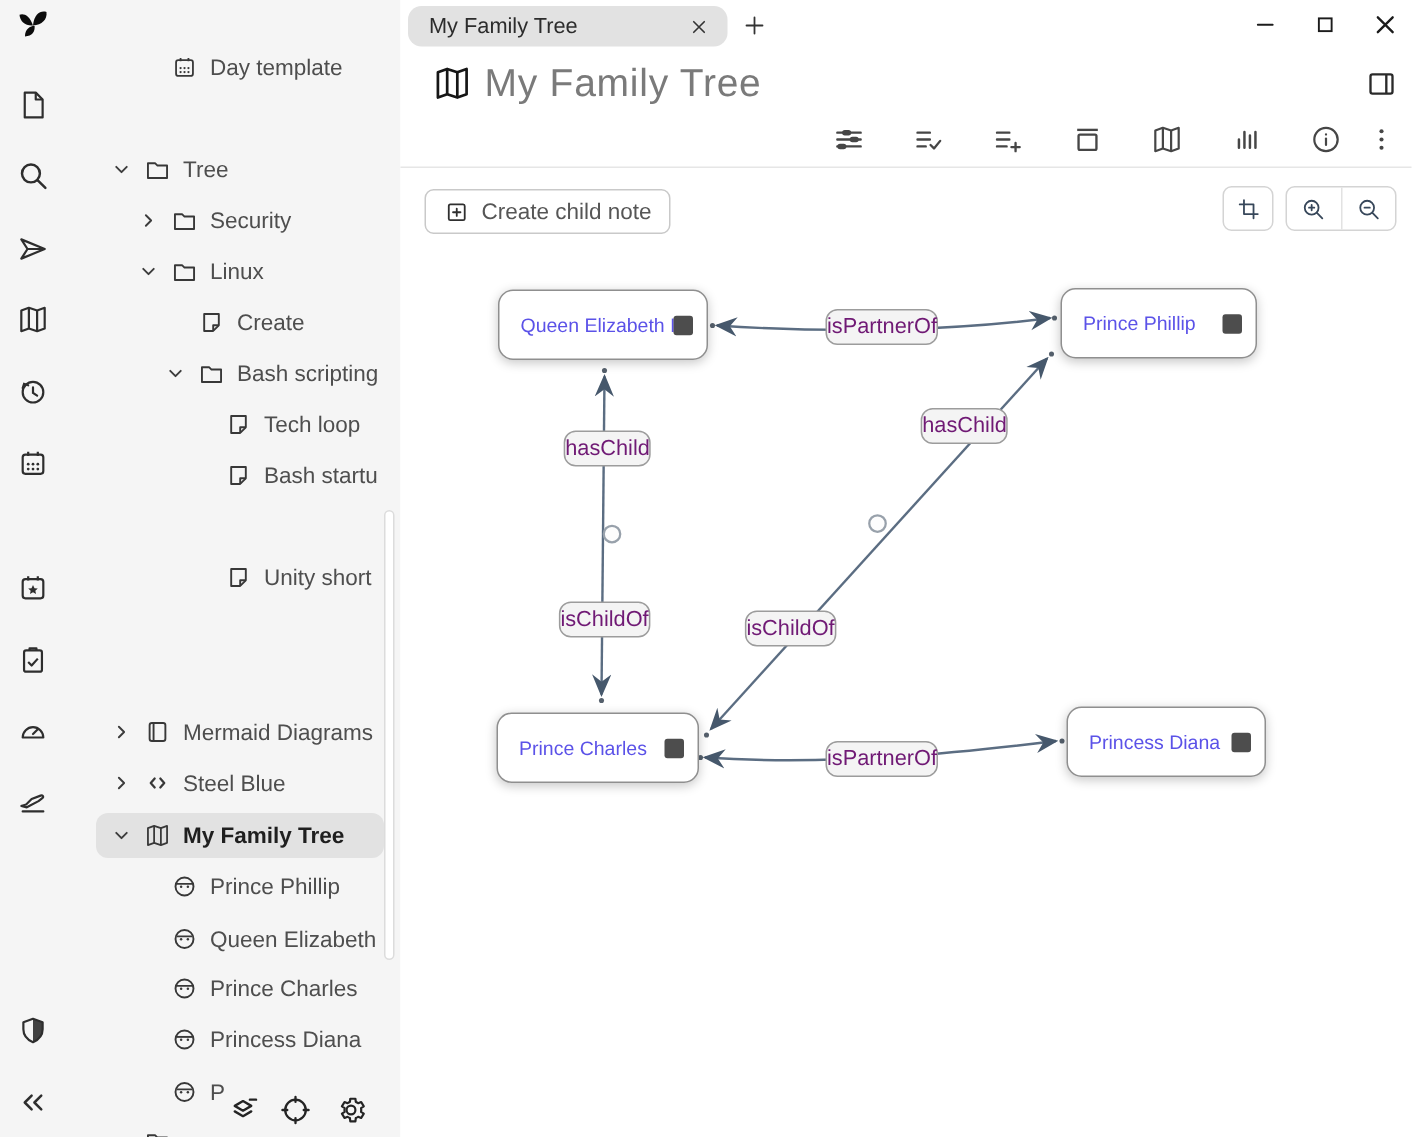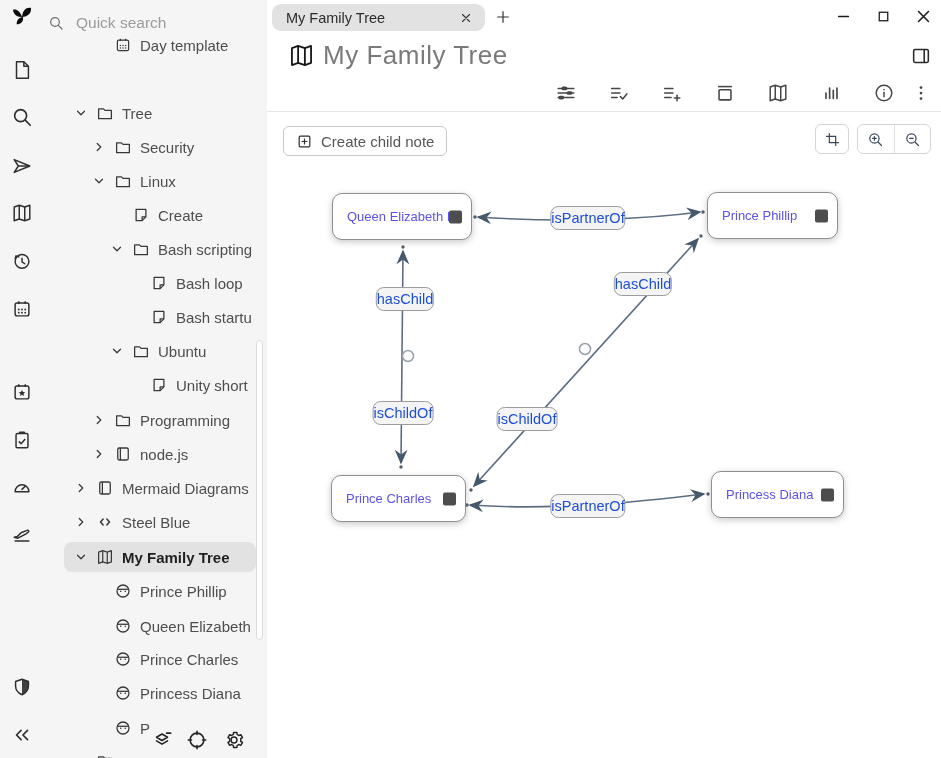--- a/index.html
+++ b/index.html
@@ -52,21 +52,21 @@
   #zoomgroup { position:absolute; left:590px; top:12px; width:74px; height:30px; border:1px solid #d4d4d4; border-radius:6px; display:flex; background:#fff; }
   #zoomgroup .zcell { flex:1; display:flex; align-items:center; justify-content:center; color:#37475a; }
   #zoomgroup .zcell + .zcell { border-left:1px solid #e2e2e2; }
   .mapbtn svg, #zoomgroup svg { width:17px; height:17px; }
 
   
   #canvas { position:absolute; left:0; top:160px; width:674px; height:598px; }
   #edgesvg { position:absolute; left:0; top:-160px; width:674px; height:758px; }
   .node { position:absolute; background:#fff; border:1px solid #8f8f8f; border-radius:10px; box-shadow:0 2px 7px rgba(0,0,0,.22); display:flex; align-items:center; padding-left:14px; font-size:13px; color:#5b52e8; }
   .node .handle { position:absolute; right:9px; top:50%; transform:translateY(-50%); width:13px; height:13px; background:#4d4d4d; border-radius:2px; }
-  .elabel { position:absolute; transform:translate(-50%,-50%); background:#f4f4f4; border:1px solid #9c9c9c; border-radius:8px; padding:3px 0; font-size:14.5px; color:#1d4ed8; white-space:nowrap; }
+  .elabel { position:absolute; transform:translate(-50%,-50%); background:#f4f4f4; border:1px solid #9c9c9c; border-radius:8px; padding:3px 0; font-size:14.5px; color:#701a75; white-space:nowrap; }
 </style>
 </head>
 <body>
 
 <svg width="0" height="0" style="position:absolute">
   <defs>
     <g id="s" stroke="currentColor" fill="none" stroke-width="1.6" stroke-linecap="round" stroke-linejoin="round"></g>
     <symbol id="i-page" viewBox="0 0 24 24">
         <g stroke="currentColor" fill="none" stroke-width="1.6" stroke-linejoin="round">
           <path d="M6 3h8l5 5v13H6z"></path>
@@ -341,26 +341,20 @@
         <use href="#i-plane"></use>
       </svg>
     <svg style="top:676px">
         <use href="#i-shield"></use>
       </svg>
     <svg style="top:724px">
         <use href="#i-collapse"></use>
       </svg>
   </div>
 
-  <div id="qsearch">
-    <svg class="ic">
-        <use href="#i-search"></use>
-      </svg>
-    <span class="ph">Quick search</span>
-  </div>
 
   <div id="tree">
     <div class="trow nochev lv2" style="top:28px">
       <svg class="nicon">
           <use href="#i-cal"></use>
         </svg>
       <span class="tlabel">Day template</span>
     </div>
     <div class="trow lv1" style="top:96px">
       <svg class="chev">
@@ -401,60 +395,33 @@
         </svg>
       <svg class="nicon">
           <use href="#i-folder"></use>
         </svg>
       <span class="tlabel">Bash scripting</span>
     </div>
     <div class="trow nochev lv4" style="top:266px">
       <svg class="nicon">
           <use href="#i-note"></use>
         </svg>
-      <span class="tlabel">Bash loop</span>
+      <span class="tlabel">Tech loop</span>
     </div>
     <div class="trow nochev lv4" style="top:300px">
       <svg class="nicon">
           <use href="#i-note"></use>
         </svg>
       <span class="tlabel">Bash startu</span>
     </div>
-    <div class="trow lv3" style="top:334px">
-      <svg class="chev">
-          <use href="#i-chev-d"></use>
-        </svg>
-      <svg class="nicon">
-          <use href="#i-folder"></use>
-        </svg>
-      <span class="tlabel">Ubuntu</span>
-    </div>
     <div class="trow nochev lv4" style="top:368px">
       <svg class="nicon">
           <use href="#i-note"></use>
         </svg>
       <span class="tlabel">Unity short</span>
-    </div>
-    <div class="trow lv2" style="top:403px">
-      <svg class="chev">
-          <use href="#i-chev-r"></use>
-        </svg>
-      <svg class="nicon">
-          <use href="#i-folder"></use>
-        </svg>
-      <span class="tlabel">Programming</span>
-    </div>
-    <div class="trow lv2" style="top:437px">
-      <svg class="chev">
-          <use href="#i-chev-r"></use>
-        </svg>
-      <svg class="nicon">
-          <use href="#i-book"></use>
-        </svg>
-      <span class="tlabel">node.js</span>
     </div>
     <div class="trow lv1" style="top:471px">
       <svg class="chev">
           <use href="#i-chev-r"></use>
         </svg>
       <svg class="nicon">
           <use href="#i-book"></use>
         </svg>
       <span class="tlabel">Mermaid Diagrams</span>
     </div>

